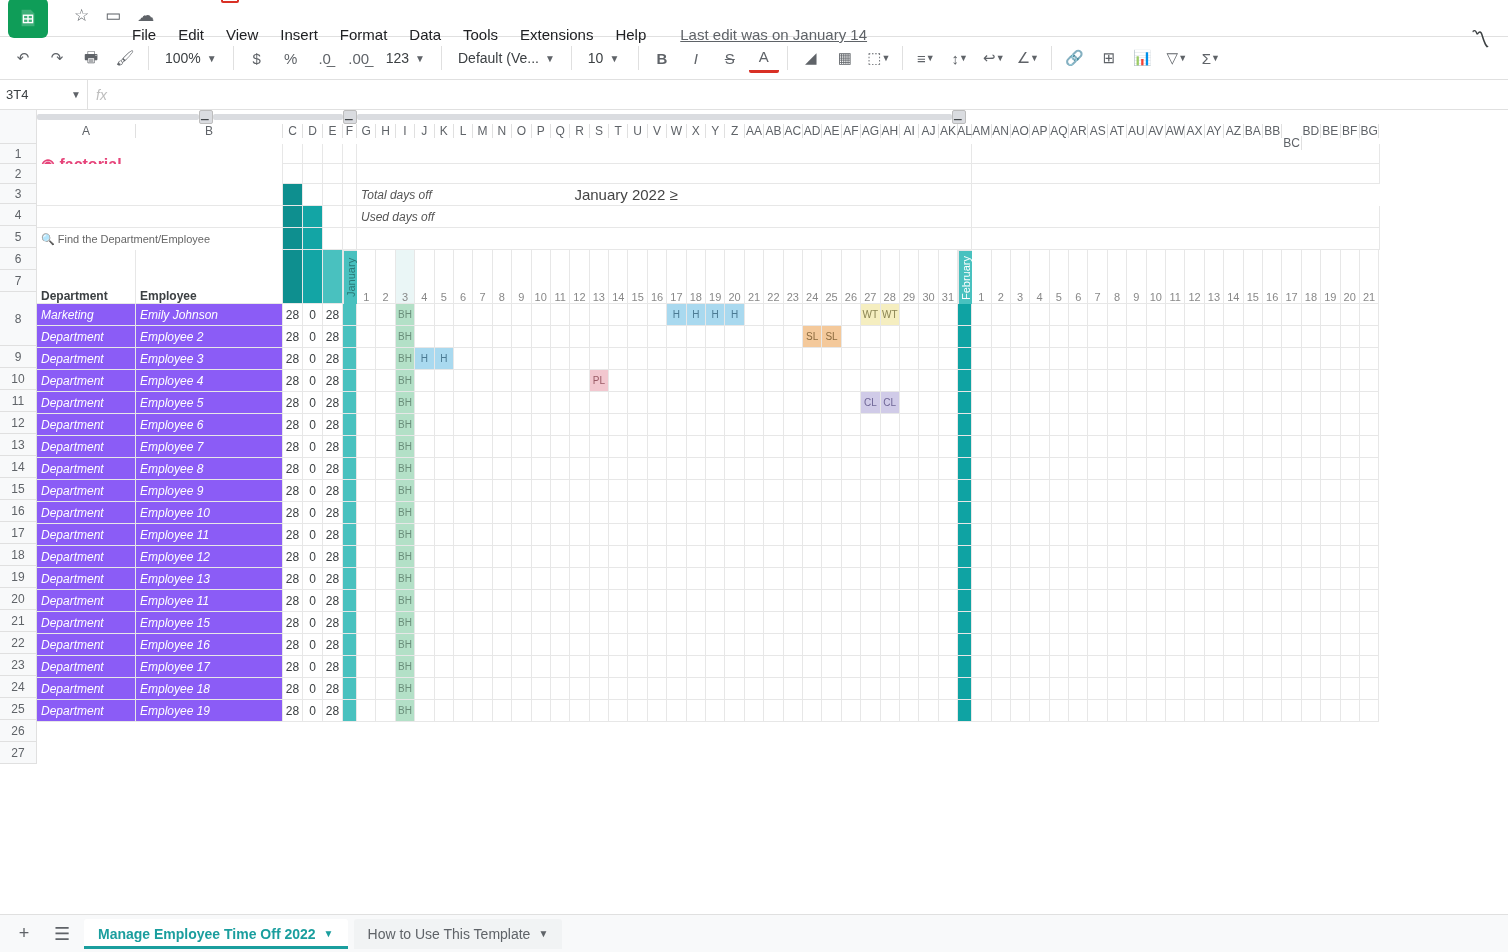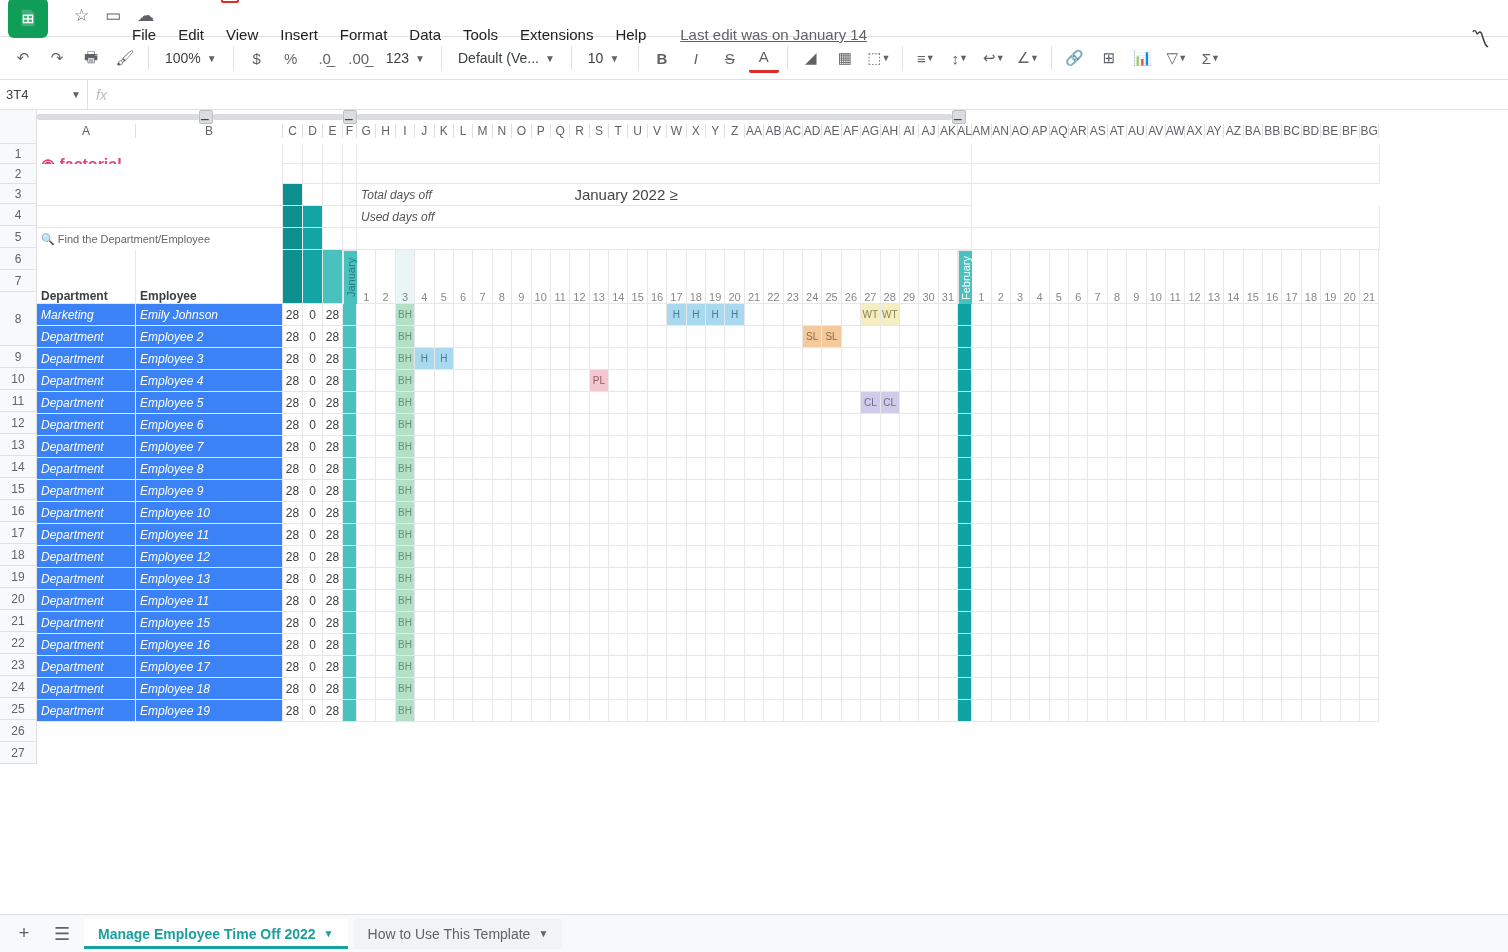--- a/index.html
+++ b/index.html
@@ -35,21 +35,21 @@
 .rowhdr{position:absolute;left:0;top:34px;width:37px;background:#f8f9fa;border-right:1px solid #e0e0e0;z-index:5}
 .rh{height:22px;border-bottom:1px solid #e0e0e0;font-size:12px;color:#5f6368;display:flex;align-items:center;justify-content:center}
 .rh.short{height:20px}
 .rh.tall{height:54px}
 .grid{position:absolute;left:37px;top:34px}
 .row{display:flex;height:22px}
 .row.short{height:20px}
 .row.tall{height:54px}
 .cell{border-right:1px solid #e7e7e7;border-bottom:1px solid #e7e7e7;font-size:12px;display:flex;align-items:center;padding:0 4px;overflow:hidden;white-space:nowrap;background:#fff}
 .cell.hdr{background:#f8f9fa;font-weight:bold}
-.emp{background:#3b82f6;color:#fff;font-style:italic}
+.emp{background:#8b5cf6;color:#fff;font-style:italic}
 .teal1{background:#0e8f8f}
 .teal2{background:#13a5a5}
 .teal3{background:#49c1bf}
 .lbl{font-style:italic;color:#555}
 .daynum{color:#888;font-size:11px;justify-content:center;padding:0}
 .bh{background:#b3e0c7;color:#6b8f7b;justify-content:center;font-size:10px}
 .holH{background:#a9d9ef;color:#4b7a93;justify-content:center;font-size:10px}
 .wt{background:#f5eec0;color:#8a8453;justify-content:center;font-size:10px}
 .sl{background:#f4c99b;color:#8a6a3e;justify-content:center;font-size:10px}
 .pl{background:#f2c7cf;color:#9a5a65;justify-content:center;font-size:10px}
@@ -235,21 +235,21 @@
       <div class="ch" style="width: 19.4px;">AS</div>
       <div class="ch" style="width: 19.4px;">AT</div>
       <div class="ch" style="width: 19.4px;">AU</div>
       <div class="ch" style="width: 19.4px;">AV</div>
       <div class="ch" style="width: 19.4px;">AW</div>
       <div class="ch" style="width: 19.4px;">AX</div>
       <div class="ch" style="width: 19.4px;">AY</div>
       <div class="ch" style="width: 19.4px;">AZ</div>
       <div class="ch" style="width: 19.4px;">BA</div>
       <div class="ch" style="width: 19.4px;">BB</div>
-      <div class="ch" style="width: 19.4px;">BC</div>
+      <div class="ch" style="width: 19.4px; margin-top: 12px;">BC</div>
       <div class="ch" style="width: 19.4px; text-align: right;">BD</div>
       <div class="ch" style="width: 19.4px;">BE</div>
       <div class="ch" style="width: 19.4px;">BF</div>
       <div class="ch" style="width: 19.4px;">BG</div>
     </div>
   <div class="rowhdr" id="rowhdr">
       <div class="rh short">1</div>
       <div class="rh short">2</div>
       <div class="rh short">3</div>
       <div class="rh">4</div>

